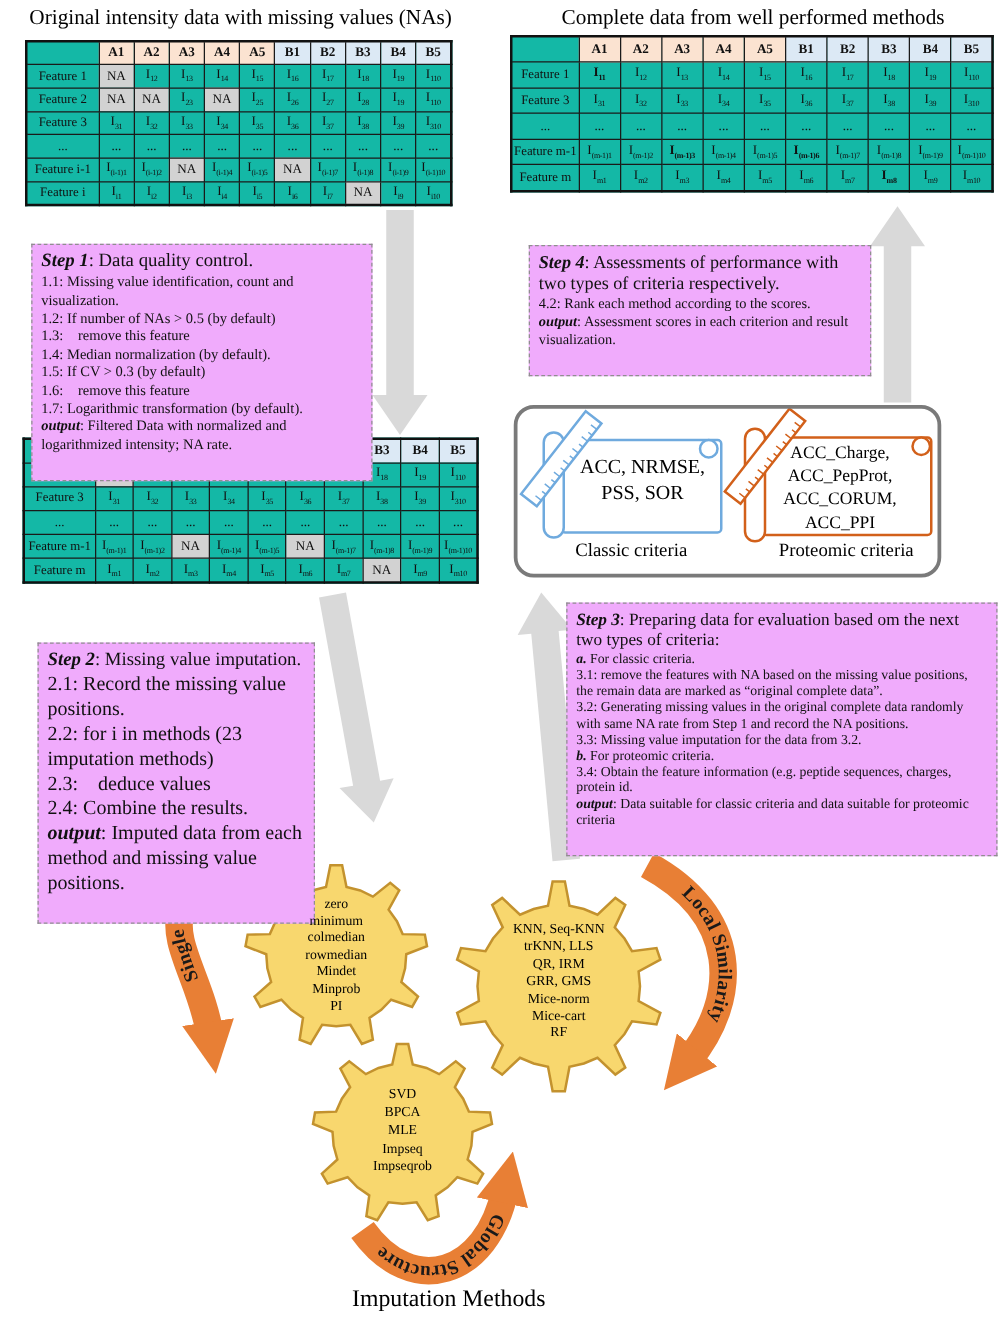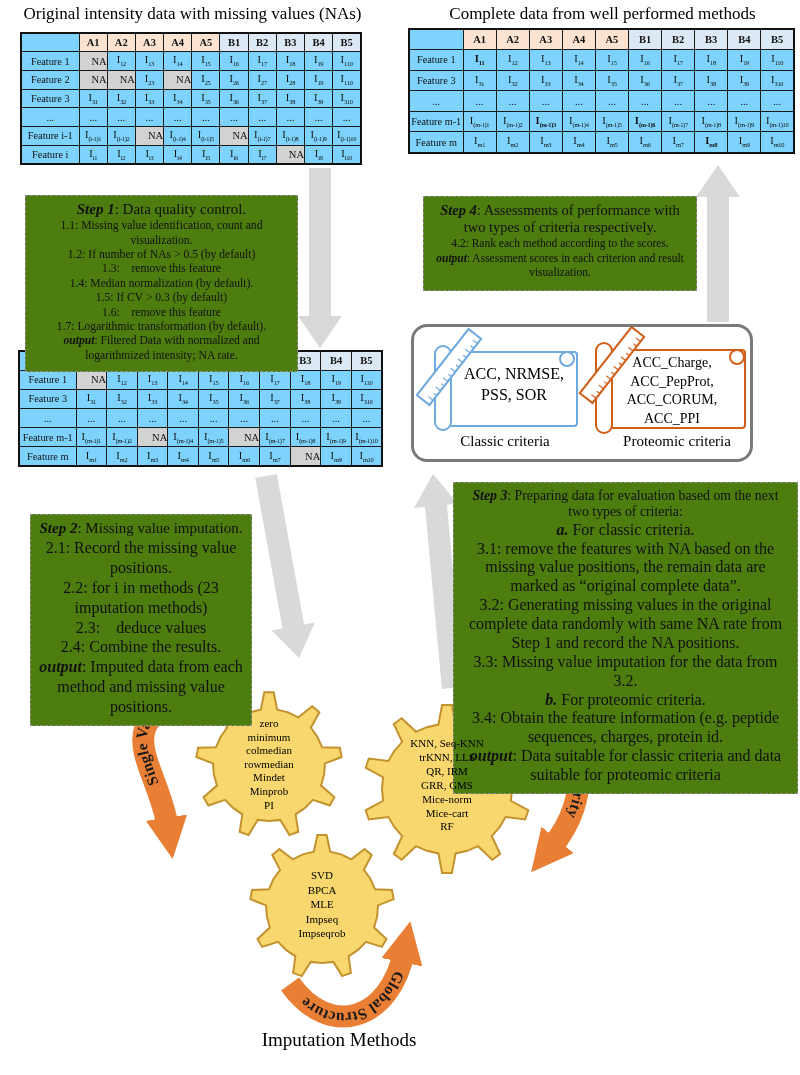--- a/index.html
+++ b/index.html
@@ -6,41 +6,41 @@
   .canvas{position:relative;width:800px;height:1075px;background:#fff;overflow:hidden;
           font-family:"Liberation Serif","DejaVu Serif",serif;color:#111;}
   .abs{position:absolute;}
   #overlay{position:absolute;left:0;top:0;pointer-events:none;}
 
   
   .big-title{font-size:17px;text-align:center;color:#000;}
   .bottom-title{font-size:19px;text-align:center;color:#000;}
 
   
-  .dtable{border-collapse:collapse;table-layout:fixed;width:100%;background:#7dd3fc;border:2px solid #111;}
+  .dtable{border-collapse:collapse;table-layout:fixed;width:100%;background:#14b8a6;border:2px solid #111;}
   .dtable th,.dtable td{border:1.5px solid #1a1a1a;text-align:center;vertical-align:middle;
      padding:0;font-weight:normal;white-space:nowrap;overflow:visible;font-size:10.5px;}
   .dtable th.hcol{font-weight:bold;font-size:10.5px;}
   .dtable th.rowlab{font-size:10.3px;}
   .dtable sub{font-size:6.4px;letter-spacing:-0.3px;}
   .colA{background:#fbe3d1;}
   .colB{background:#dce9f5;}
-  td.na{background:#d2d2d2;text-align:right;}
+  td.na{background:#d2d2d2;}
   .imp{font-weight:bold;}
   #tbl-original tr{height:18.7px;} #tbl-filtered tr{height:19.2px;} #tbl-complete tr{height:20.6px;}
 
   
-  .stepbox{position:absolute;border:1.4px dashed #8f8f8f;background:#4d7c0f;box-sizing:border-box;padding:5px 7px 8px 7px;text-align:center;}
+  .stepbox{position:absolute;border:1.4px dashed #8f8f8f;background:#f0abfc;box-sizing:border-box;padding:5px 7px 21px 7px;}
   .step-title{line-height:1.15;margin-bottom:1px;}
   .step-title .slabel{font-weight:bold;font-style:italic;}
   .line{white-space:pre-wrap;line-height:1.24;}
   .line .lb{font-weight:bold;font-style:italic;}
   #step1-box .step-title{font-size:15px;} #step1-box .line{font-size:11.6px;}
   #step2-box .step-title{font-size:15px;} #step2-box .line{font-size:16px;}
-  #step3-box .step-title{font-size:13.8px;} #step3-box .line{font-size:16px;line-height:1.18;}
+  #step3-box .step-title{font-size:13.8px;} #step3-box .line{font-size:11px;line-height:1.18;}
   #step4-box .step-title{font-size:14.5px;} #step4-box .line{font-size:11.5px;}
 
   
   .criteria-box{position:absolute;left:411px;top:324px;width:342px;height:138px;box-sizing:border-box;
      border:3.5px solid #7a7a7a;border-radius:16px;background:transparent;}
   .scroll-text{position:absolute;text-align:center;color:#000;}
   #classic-lines{left:452px;top:363px;width:124px;font-size:16px;line-height:21px;}
   #proteomic-lines{left:612px;top:354px;width:120px;font-size:14px;line-height:18.5px;}
   .scroll-label{position:absolute;text-align:center;font-size:15px;color:#000;}
   #classic-label{left:430px;top:433px;width:150px;}
@@ -489,14 +489,14 @@
   <div class="criteria-box"></div>
   <div class="scroll-text" id="classic-lines">ACC, NRMSE,<br>PSS, SOR</div>
   <div class="scroll-text" id="proteomic-lines">ACC_Charge,<br>ACC_PepProt,<br>ACC_CORUM,<br>ACC_PPI</div>
   <div class="scroll-label" id="classic-label">Classic criteria</div>
   <div class="scroll-label" id="proteomic-label">Proteomic criteria</div>
 
   <div class="gear-text" id="gear1-text">zero<br>minimum<br>colmedian<br>rowmedian<br>Mindet<br>Minprob<br>PI</div>
   <div class="gear-text" id="gear2-text">KNN, Seq-KNN<br>trKNN, LLS<br>QR, IRM<br>GRR, GMS<br>Mice-norm<br>Mice-cart<br>RF</div>
   <div class="gear-text" id="gear3-text">SVD<br>BPCA<br>MLE<br>Impseq<br>Impseqrob</div>
 
-  <div class="abs bottom-title" style="left:239px;top:1029px;width:200px;">Imputation Methods</div>
+  <div class="abs bottom-title" style="left:259px;top:1029px;width:200px;">Imputation Methods</div>
 </div>
 
 </body></html>

